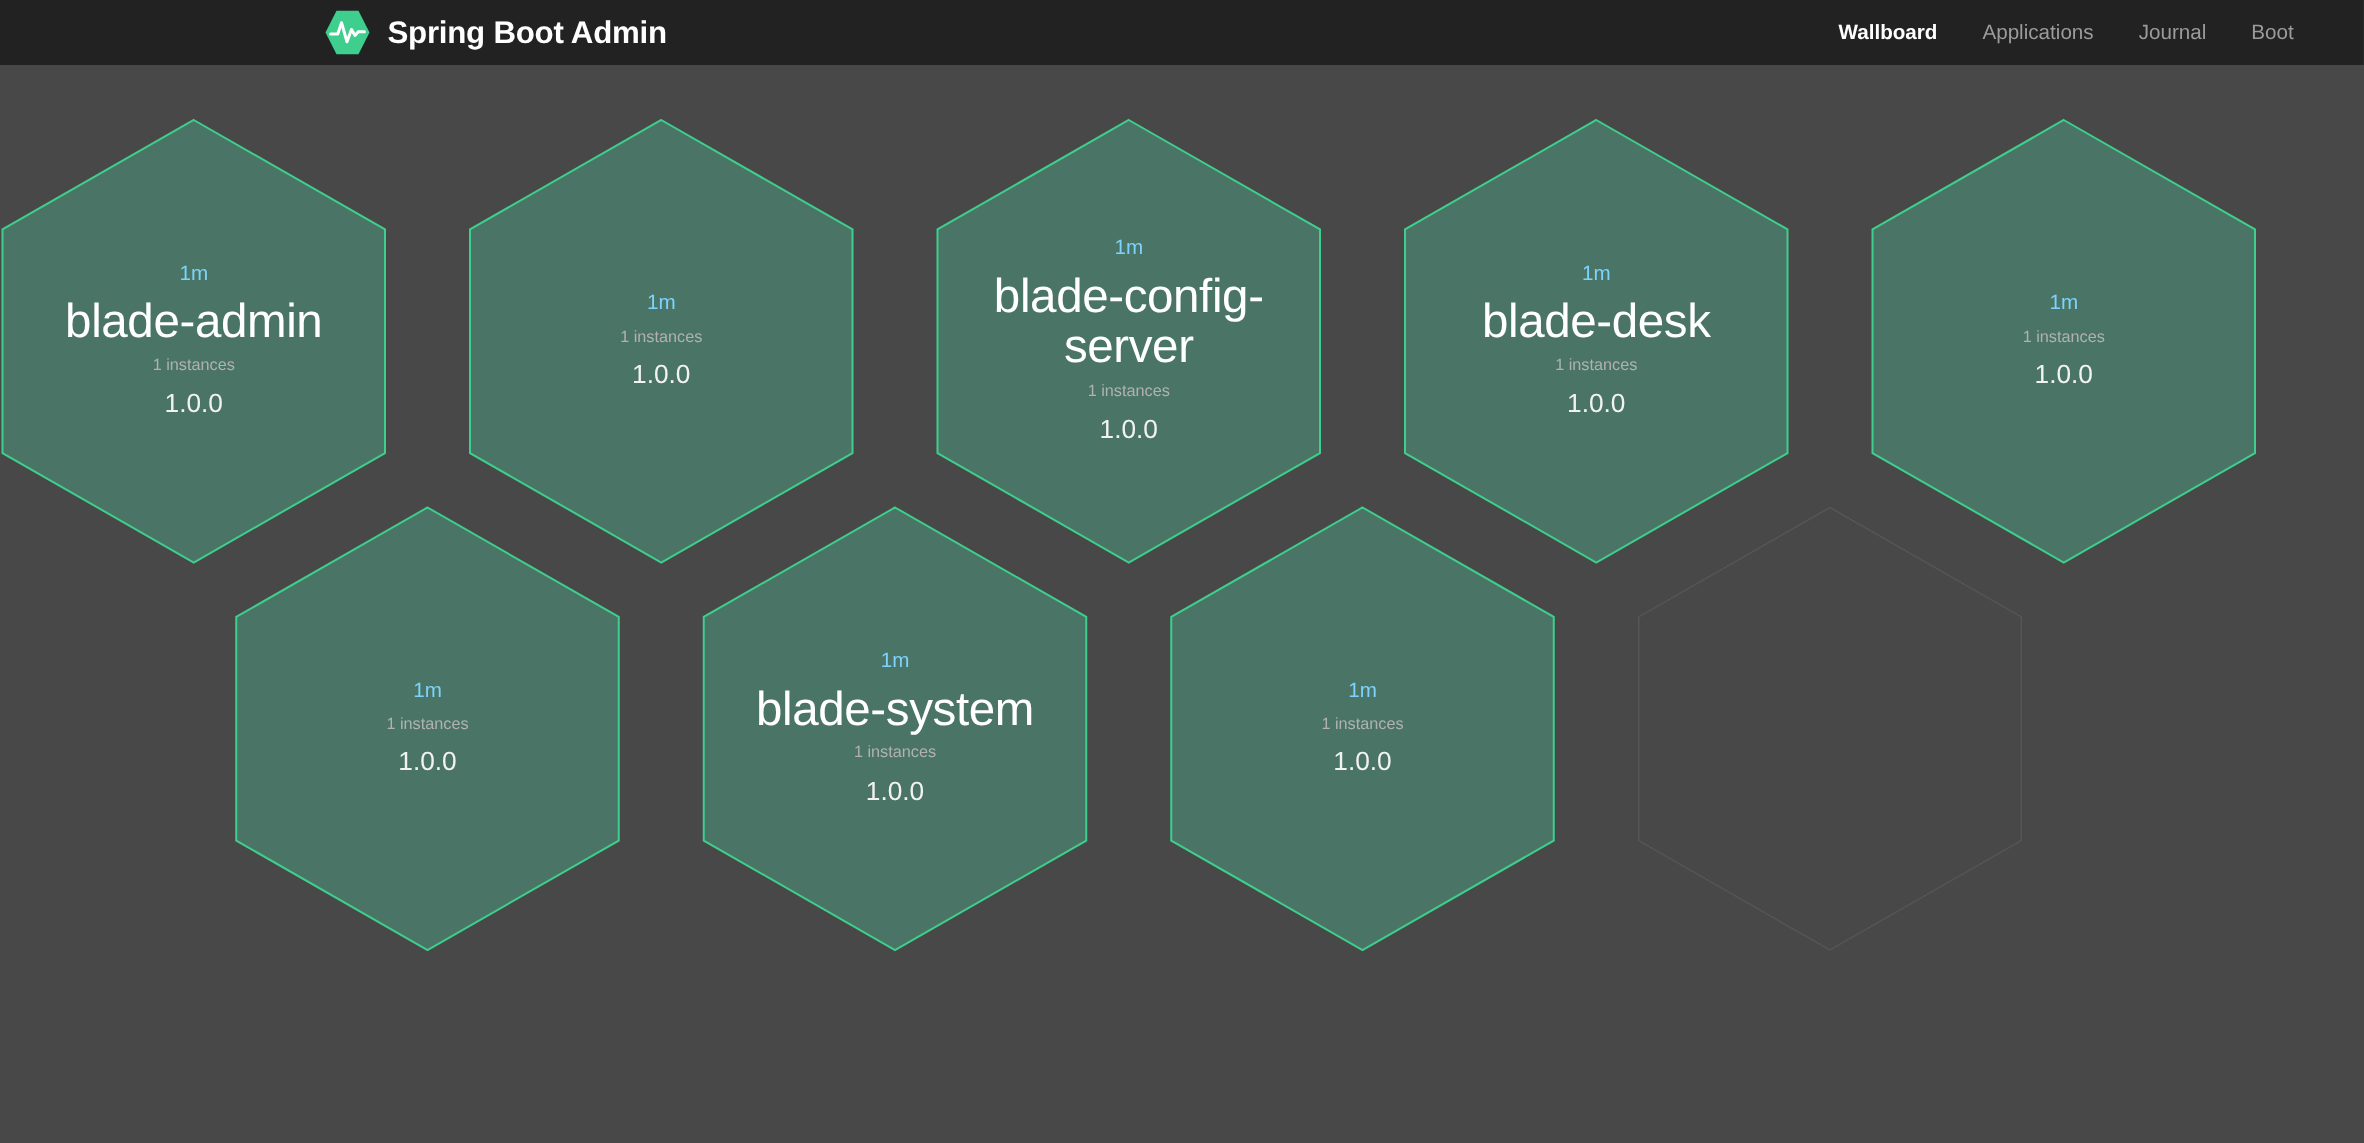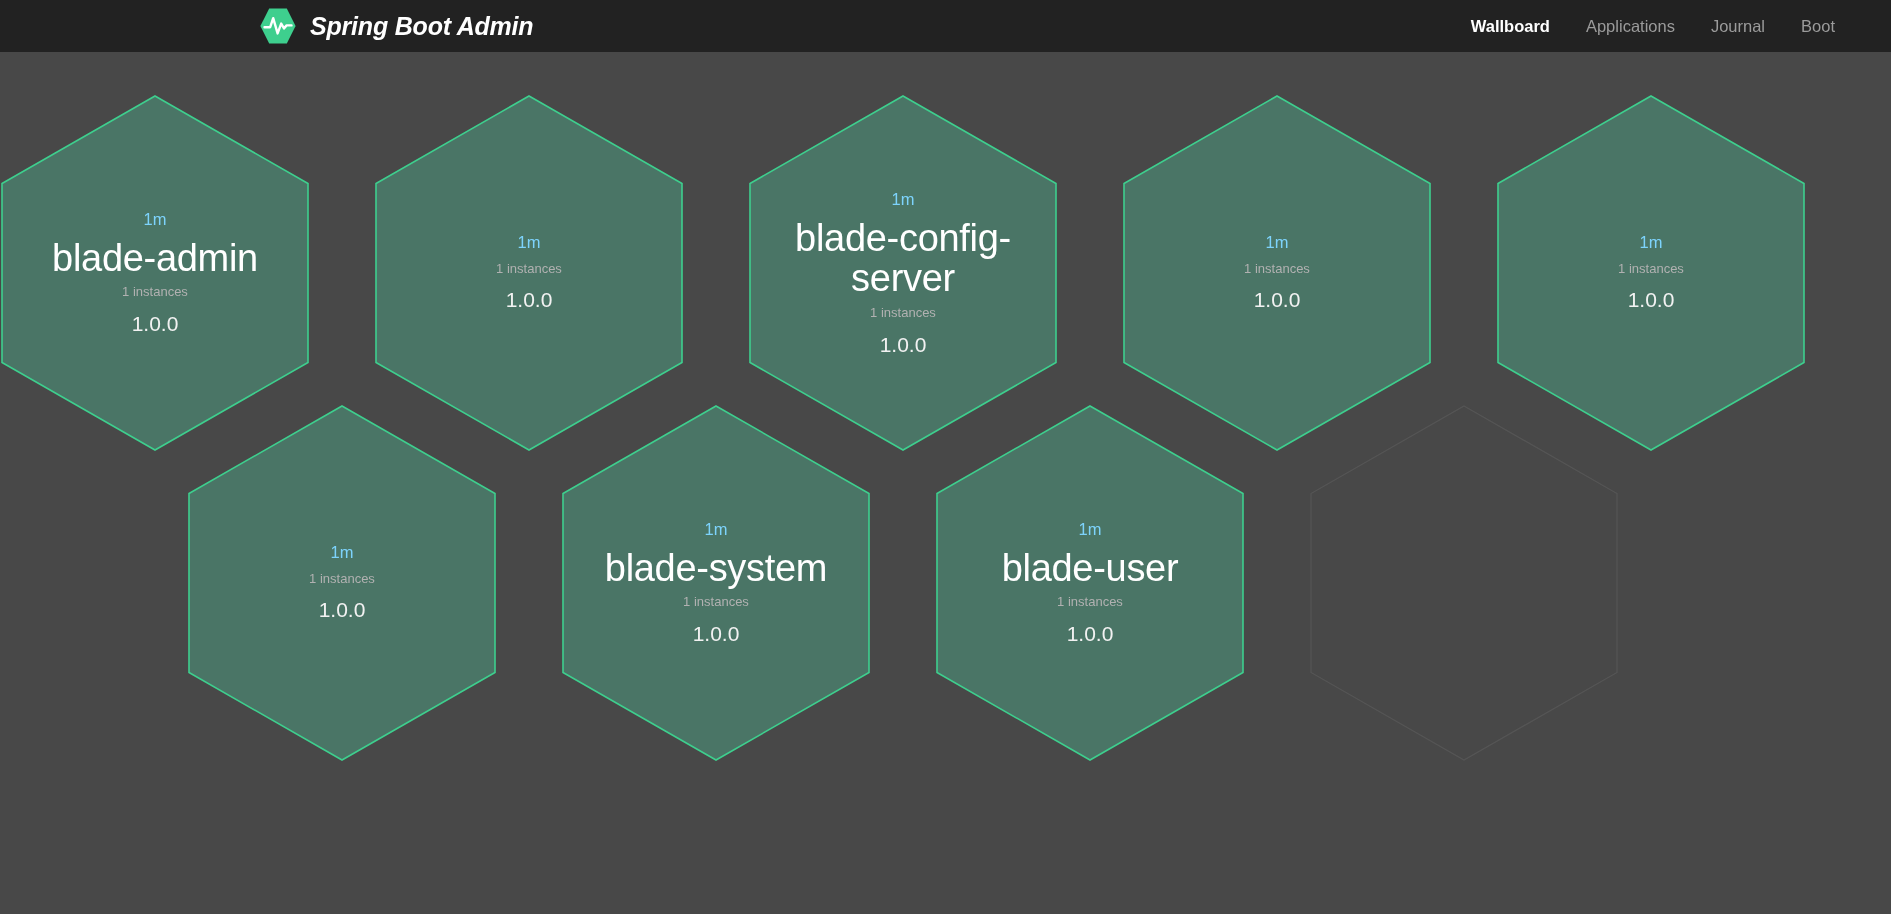--- a/index.html
+++ b/index.html
@@ -37,21 +37,20 @@
     width: 40px; height: 40px;
     display: block;
   }
 
   #brand-title {
     color: #ffffff;
     font-size: 25px;
     font-weight: 600;
     letter-spacing: -0.2px;
     white-space: nowrap;
-    font-style: italic;
   }
 
   #main-nav {
     position: absolute;
     right: 38px;
     top: 0;
     height: 52px;
     display: flex;
     align-items: flex-end;
     gap: 0;
@@ -205,20 +204,21 @@
           <div class="hex-instances">1 instances</div>
           <div class="hex-version">1.0.0</div>
         </div>
       </div>
       <div class="hex">
         <svg class="hex-shape" viewBox="0 0 310 358" xmlns="http://www.w3.org/2000/svg" preserveAspectRatio="none">
           <polygon points="155,2 308,89.5 308,268.5 155,356 2,268.5 2,89.5" fill="#4a7566" stroke="#3ecf8e" stroke-width="1.6"></polygon>
         </svg>
         <div class="hex-body">
           <div class="hex-uptime">1m</div>
+          <div class="hex-name">blade-desk</div>
           <div class="hex-instances">1 instances</div>
           <div class="hex-version">1.0.0</div>
         </div>
       </div>
       <div class="hex">
         <svg class="hex-shape" viewBox="0 0 310 358" xmlns="http://www.w3.org/2000/svg" preserveAspectRatio="none">
           <polygon points="155,2 308,89.5 308,268.5 155,356 2,268.5 2,89.5" fill="#4a7566" stroke="#3ecf8e" stroke-width="1.6"></polygon>
         </svg>
         <div class="hex-body">
           <div class="hex-uptime">1m</div>
@@ -248,21 +248,20 @@
           <div class="hex-instances">1 instances</div>
           <div class="hex-version">1.0.0</div>
         </div>
       </div>
       <div class="hex">
         <svg class="hex-shape" viewBox="0 0 310 358" xmlns="http://www.w3.org/2000/svg" preserveAspectRatio="none">
           <polygon points="155,2 308,89.5 308,268.5 155,356 2,268.5 2,89.5" fill="#4a7566" stroke="#3ecf8e" stroke-width="1.6"></polygon>
         </svg>
         <div class="hex-body">
           <div class="hex-uptime">1m</div>
-          <div class="hex-name">blade-user</div>
           <div class="hex-instances">1 instances</div>
           <div class="hex-version">1.0.0</div>
         </div>
       </div>
       <div class="hex is-empty">
         <svg class="hex-shape" viewBox="0 0 310 358" xmlns="http://www.w3.org/2000/svg" preserveAspectRatio="none">
           <polygon points="155,2 308,89.5 308,268.5 155,356 2,268.5 2,89.5" fill="none" stroke="#555555" stroke-width="1.2"></polygon>
         </svg>
       </div>
     </div>

